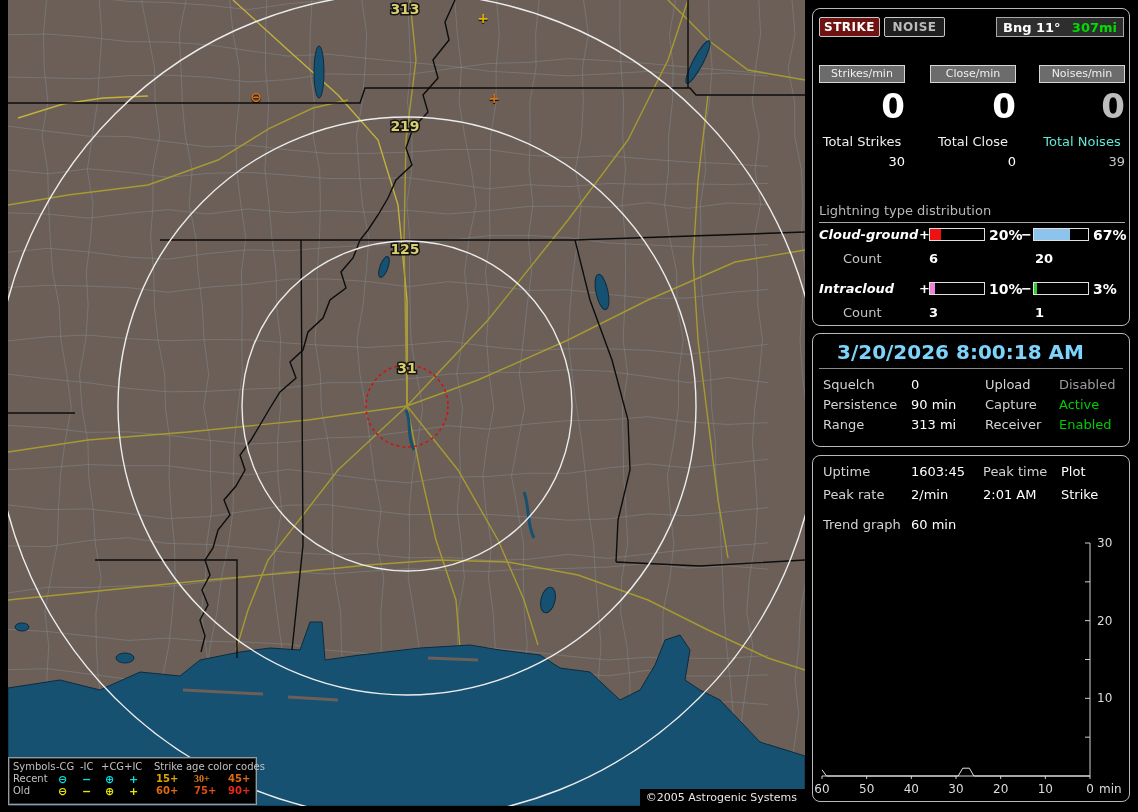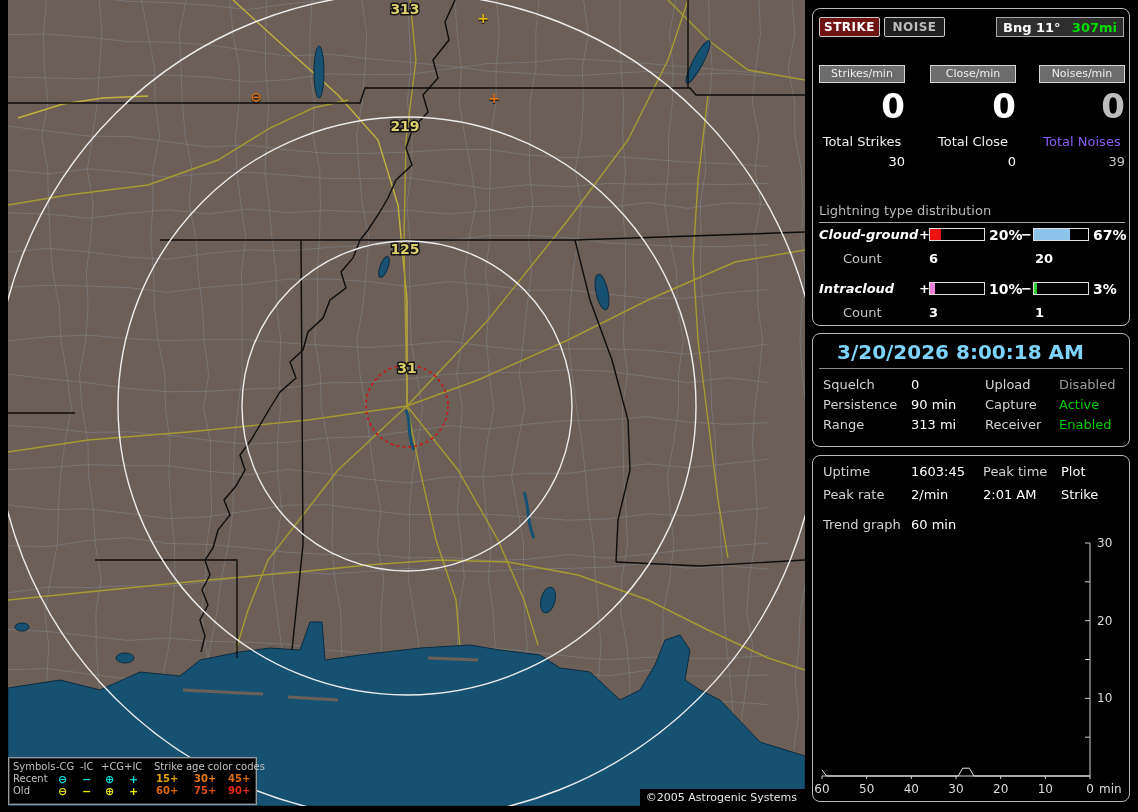--- a/index.html
+++ b/index.html
@@ -49,21 +49,21 @@
        align-items:center;padding:0 6px;font:bold 13px "DejaVu Sans",sans-serif;}
   #bng .bl{color:#fff;} #bng .br{color:#00dd00;}
   .col{position:absolute;top:56px;width:86px;}
   .chip{height:16px;background:#6c6c6c;border:1px solid #d6d6d6;color:#efefef;font-size:11px;
         text-align:center;line-height:16px;}
   .bigzero{margin-top:3px;font-size:34px;font-weight:bold;color:#fff;text-align:right;
            height:40px;line-height:40px;}
   .tot-label{margin-top:8px;font-size:13px;color:#efefef;text-align:center;white-space:nowrap;}
   .tot-value{font-size:13px;color:#fff;text-align:right;margin-top:5px;}
   .col.dim .bigzero{color:#bdbdbd;}
-  .col.dim .tot-label{color:#8b5cf6;}
+  .col.dim .tot-label{color:#5eead4;}
   .col.dim .tot-value{color:#c6c6c6;}
   .dist-title{position:absolute;left:6px;top:194px;width:306px;color:#b8b8b8;font-size:13px;
               border-bottom:1px solid #a8a8a8;padding-bottom:4px;}
   .dist-row,.dist-count{position:absolute;left:6px;width:306px;height:16px;font-size:13px;}
   .dist-label{font-weight:bold;color:#fff;font-style:italic;}
   .sign{position:absolute;top:0;font-weight:bold;color:#fff;}
   .bar{position:absolute;top:1px;width:54px;height:11px;border:1px solid #e0e0e0;background:#000;}
   .bar i{display:block;height:100%;}
   .pct{position:absolute;top:0;font-weight:bold;color:#fff;font-size:14px;}
   .count-label{color:#c4c4c4;margin-left:24px;}
@@ -209,21 +209,21 @@
         <span style="left:115px">+IC</span>
         <span style="left:145px">Strike age color codes</span>
       </div>
       <div class="lrow" style="top:15px">
         <span style="left:4px">Recent</span>
         <span class="glyph" style="left: 49px; color: rgb(0, 224, 224);">⊖</span>
         <span class="glyph" style="left: 73px; color: rgb(0, 224, 224);">−</span>
         <span class="glyph" style="left: 96px; color: rgb(0, 224, 224);">⊕</span>
         <span class="glyph" style="left: 120px; color: rgb(0, 224, 224);">+</span>
         <span class="age" style="left: 147px; color: rgb(224, 165, 0);">15+</span>
-        <span class="age" style="left: 185px; color: rgb(224, 124, 18);">30+</span>
+        <span class="age" style="left: 185px; color: rgb(224, 124, 18); font-family: Liberation Serif, serif;">30+</span>
         <span class="age" style="left: 219px; color: rgb(223, 106, 16);">45+</span>
       </div>
       <div class="lrow" style="top:27px">
         <span style="left:4px">Old</span>
         <span class="glyph" style="left: 49px; color: rgb(232, 232, 0);">⊖</span>
         <span class="glyph" style="left: 73px; color: rgb(232, 232, 0);">−</span>
         <span class="glyph" style="left: 96px; color: rgb(232, 232, 0);">⊕</span>
         <span class="glyph" style="left: 120px; color: rgb(232, 232, 0);">+</span>
         <span class="age" style="left: 147px; color: rgb(223, 106, 16);">60+</span>
         <span class="age" style="left: 185px; color: rgb(224, 77, 16);">75+</span>

